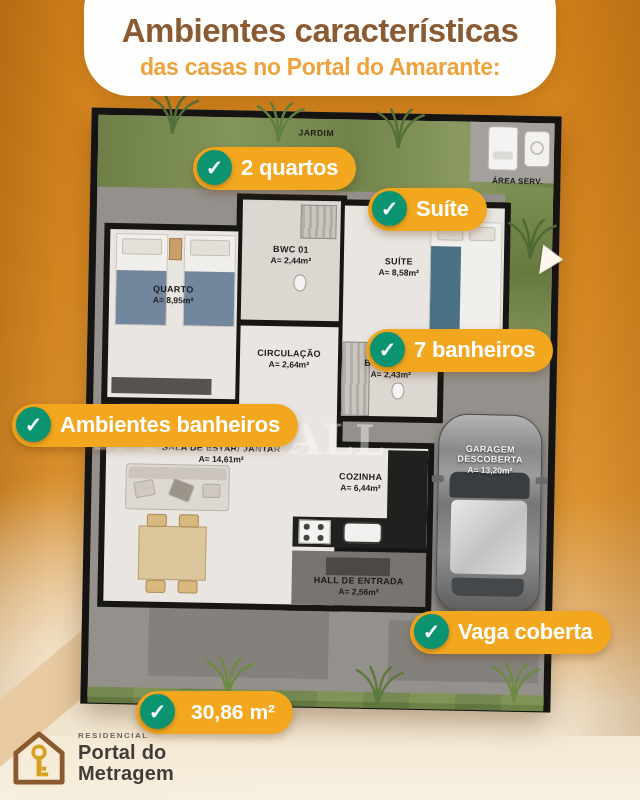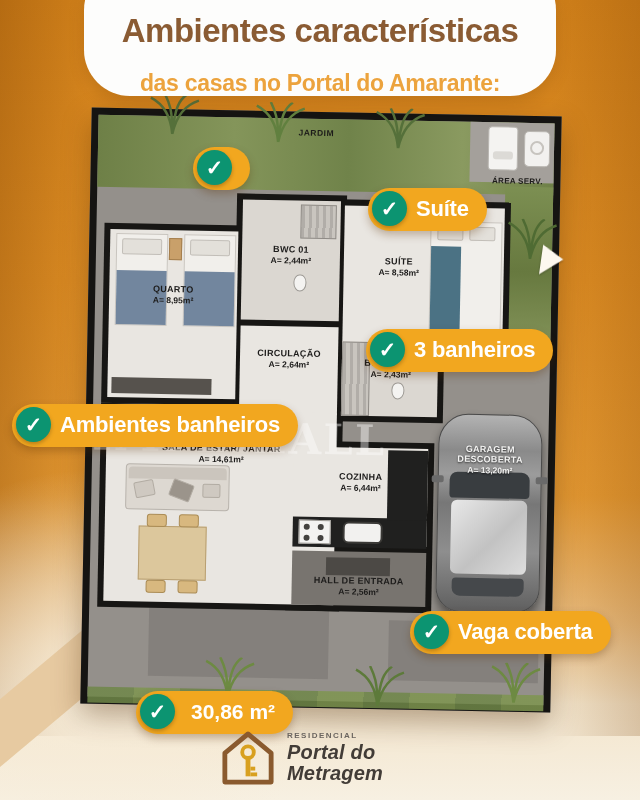--- a/index.html
+++ b/index.html
@@ -9,21 +9,21 @@
   .edge-shade{position:absolute;inset:0;height:92%;
     background:linear-gradient(90deg,rgba(120,60,0,.30),rgba(120,60,0,0) 14%,rgba(120,60,0,0) 86%,rgba(120,60,0,.22));pointer-events:none;}
   .glow{position:absolute;left:-140px;top:470px;width:460px;height:420px;border-radius:50%;
     background:radial-gradient(closest-side,rgba(247,236,216,.95),rgba(247,236,216,0));}
   .stripe{position:absolute;left:-70px;top:640px;width:300px;height:52px;background:#e7caa1;transform:rotate(-40deg);}
 
   
   .header-card{position:absolute;left:84px;top:-36px;width:472px;height:132px;background:#fdfdfc;
     border-radius:46px;box-shadow:0 6px 16px rgba(100,50,0,.18);z-index:6;text-align:center;}
   .header-title{margin-top:48px;font-size:33px;font-weight:bold;color:#8a5b33;letter-spacing:-.5px;}
-  .header-subtitle{margin-top:20px;font-size:23px;font-weight:bold;color:#eca33d;letter-spacing:-.3px;}
+  .header-subtitle{margin-top:4px;font-size:23px;font-weight:bold;color:#eca33d;letter-spacing:-.3px;}
 
   
   .plan{position:absolute;left:86px;top:112px;width:470px;height:596px;background:#94908b;
     border:7px solid #151412;box-sizing:border-box;transform:rotate(1.1deg);z-index:1;
     box-shadow:0 12px 28px rgba(70,35,0,.35);
     background-image:
       repeating-linear-gradient(0deg,rgba(0,0,0,0) 0 118px,rgba(0,0,0,.12) 118px 121px),
       repeating-linear-gradient(90deg,rgba(0,0,0,0) 0 150px,rgba(0,0,0,.10) 150px 153px),
       linear-gradient(135deg,#9a9691,#8c8883 40%,#97938e 70%,#868differently 100%);}
   .plan *{position:absolute;box-sizing:border-box;}
@@ -97,24 +97,24 @@
   
   .watermark{left:0;top:296px;width:456px;text-align:center;color:rgba(255,255,255,.42);z-index:3;pointer-events:none;}
   .wm1{font-family:"DejaVu Serif",serif;font-weight:bold;font-size:42px;letter-spacing:2px;display:block;}
   .wm2{font-family:"DejaVu Serif",serif;font-size:15px;letter-spacing:9px;display:block;margin-top:2px;color:rgba(255,255,255,.34);}
 
   .white-leaf{position:absolute;left:541px;top:246px;width:0;height:0;z-index:2;
     border-top:12px solid transparent;border-bottom:18px solid transparent;border-left:22px solid #fdf8ef;
     transform:rotate(8deg);filter:drop-shadow(0 1px 1px rgba(0,0,0,.3));}
 
   
-  .logo{position:absolute;left:4px;top:730px;width:596px;display:flex;justify-content:center;align-items:center;gap:12px;z-index:6;}
+  .logo{position:absolute;left:12px;top:730px;width:596px;display:flex;justify-content:flex-start;align-items:center;gap:12px;z-index:6;}
   .logo-text{display:flex;flex-direction:column;line-height:1.05;}
   .logo-tagline{font-size:8px;letter-spacing:1.5px;color:#6b6560;font-weight:bold;margin-bottom:2px;}
-  .logo-name{font-size:20px;color:#423c37;font-weight:bold;letter-spacing:.2px;font-style:italic;}
+  .logo-name{font-size:20px;color:#423c37;font-weight:bold;letter-spacing:.2px;}
 </style>
 </head>
 <body>
 
 <div class="page">
   <div class="edge-shade"></div>
   <div class="glow"></div>
   <div class="stripe"></div>
 
   <div class="header-card">
@@ -272,28 +272,29 @@
       </svg>
     <svg class="tuft" style="left:396px;top:540px;" viewBox="0 0 60 40">
         <path d="M30 40C28 20 20 10 8 4M30 40C30 16 26 8 22 0M30 40C32 14 36 6 44 0M30 40C34 20 44 10 56 6" stroke="#6d8a42" stroke-width="2.5" fill="none"></path>
       </svg>
   </div>
 
   <div class="white-leaf"></div>
 
   <div class="badge" style="left:193px;top:147px;">
     <span class="badge-check">✓</span>
+    <span class="badge-label">2 quartos</span>
   </div>
   <div class="badge" style="left:368px;top:188px;">
     <span class="badge-check">✓</span>
     <span class="badge-label">Suíte</span>
   </div>
   <div class="badge" style="left:366px;top:329px;">
     <span class="badge-check">✓</span>
-    <span class="badge-label">3 banheiros</span>
+    <span class="badge-label">7 banheiros</span>
   </div>
   <div class="badge" style="left:12px;top:404px;">
     <span class="badge-check">✓</span>
     <span class="badge-label">Ambientes banheiros</span>
   </div>
   <div class="badge" style="left:410px;top:611px;">
     <span class="badge-check">✓</span>
     <span class="badge-label">Vaga coberta</span>
   </div>
 

